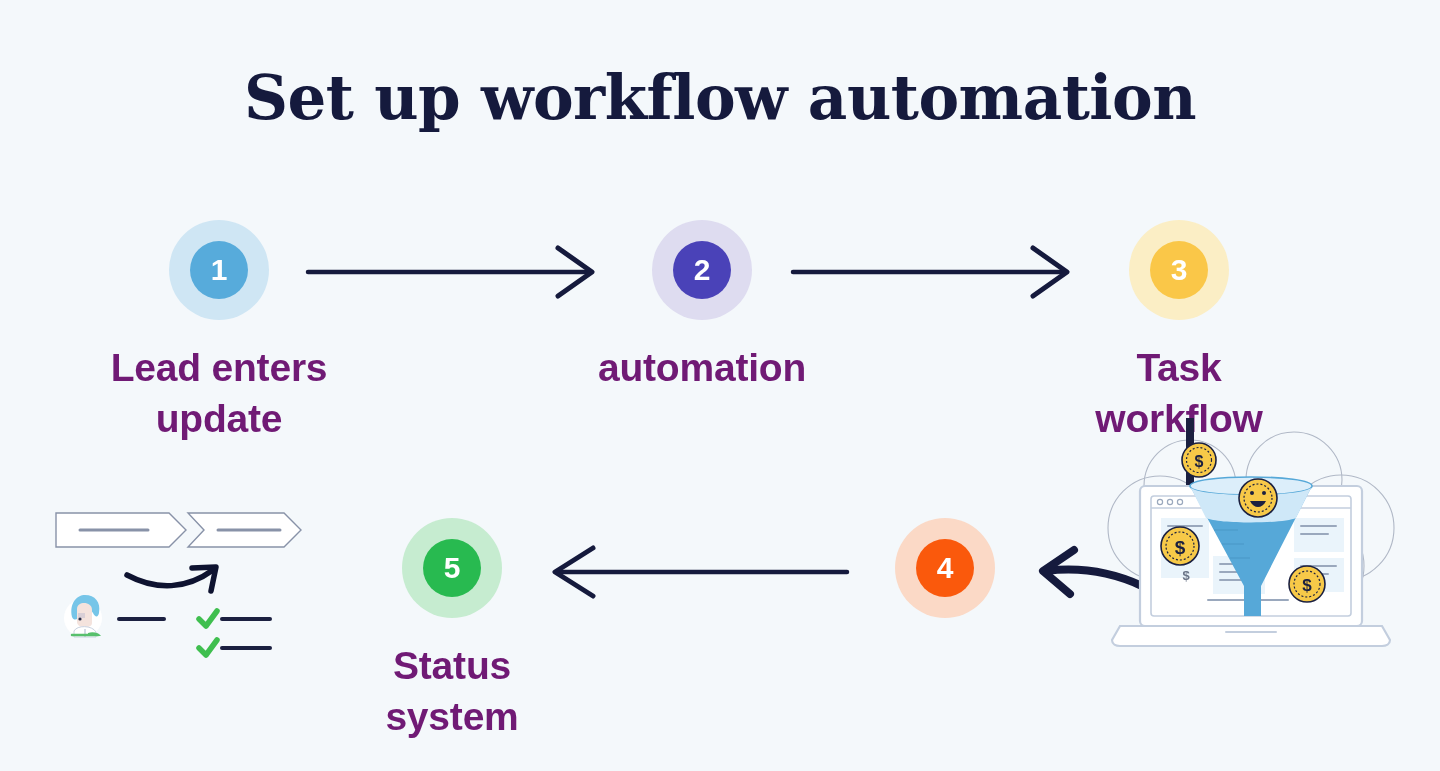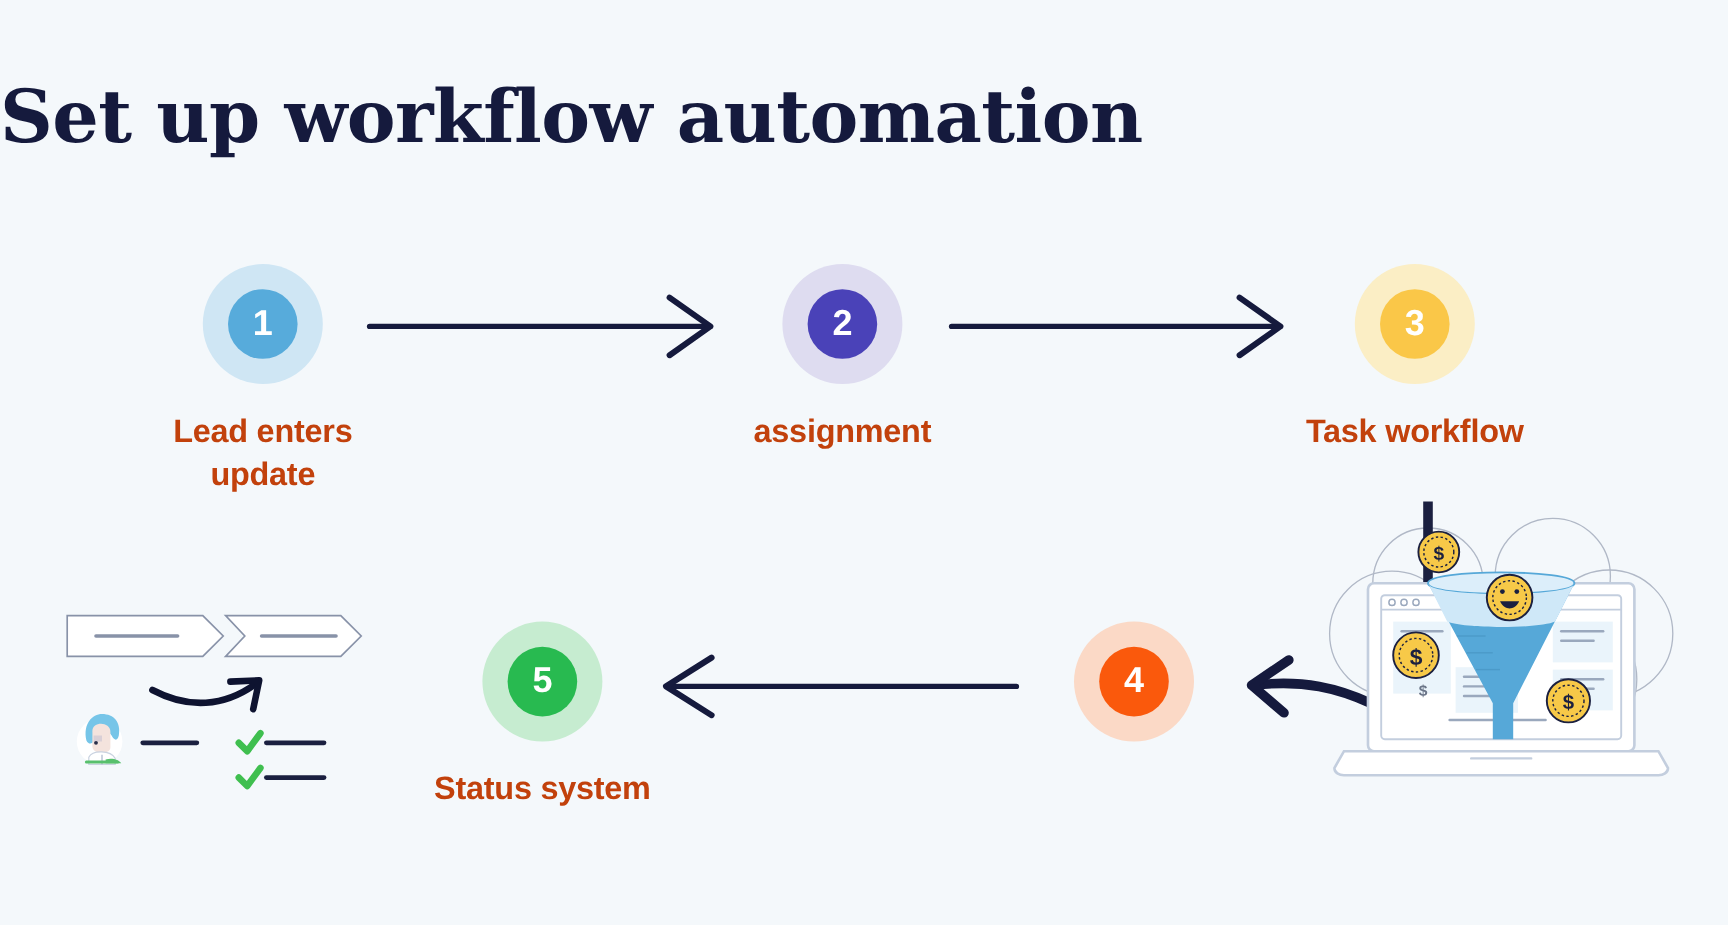--- a/index.html
+++ b/index.html
@@ -19,20 +19,21 @@
     width: 1440px;
     height: 771px;
   }
 
   
   .title {
     position: absolute;
     left: 0;
     top: 62px;
     width: 1440px;
+    text-align: center;
     font-family: "DejaVu Serif", "Liberation Serif", serif;
     font-weight: 700;
     font-size: 61px;
     letter-spacing: -0.5px;
     color: #151a3d;
     white-space: nowrap;
   }
 
   
   .step {
@@ -61,23 +62,23 @@
   .disc span {
     color: #ffffff;
     font-weight: 700;
     font-size: 30px;
     line-height: 1;
     font-family: "Liberation Sans", sans-serif;
   }
   .step-label {
     margin-top: 22px;
     font-weight: 700;
-    font-size: 27px;
+    font-size: 39px;
     line-height: 1.32;
-    color: #c2410c;
+    color: #701a75;
     letter-spacing: -0.2px;
   }
 
   
   .arrow {
     position: absolute;
   }
 
   
   .illus {
@@ -123,21 +124,21 @@
     </div>
   </div>
 
   <div class="step" style="left:702px; top:220px;">
     <div class="halo" style="background:#dedcf0;">
       <div class="disc" style="background:#4a42b8;">
         <span>2</span>
       </div>
     </div>
     <div class="step-label">
-      <div>assignment</div>
+      <div>automation</div>
     </div>
   </div>
 
   <div class="step" style="left:1179px; top:220px;">
     <div class="halo" style="background:#fbeec5;">
       <div class="disc" style="background:#fac748;">
         <span>3</span>
       </div>
     </div>
     <div class="step-label">

